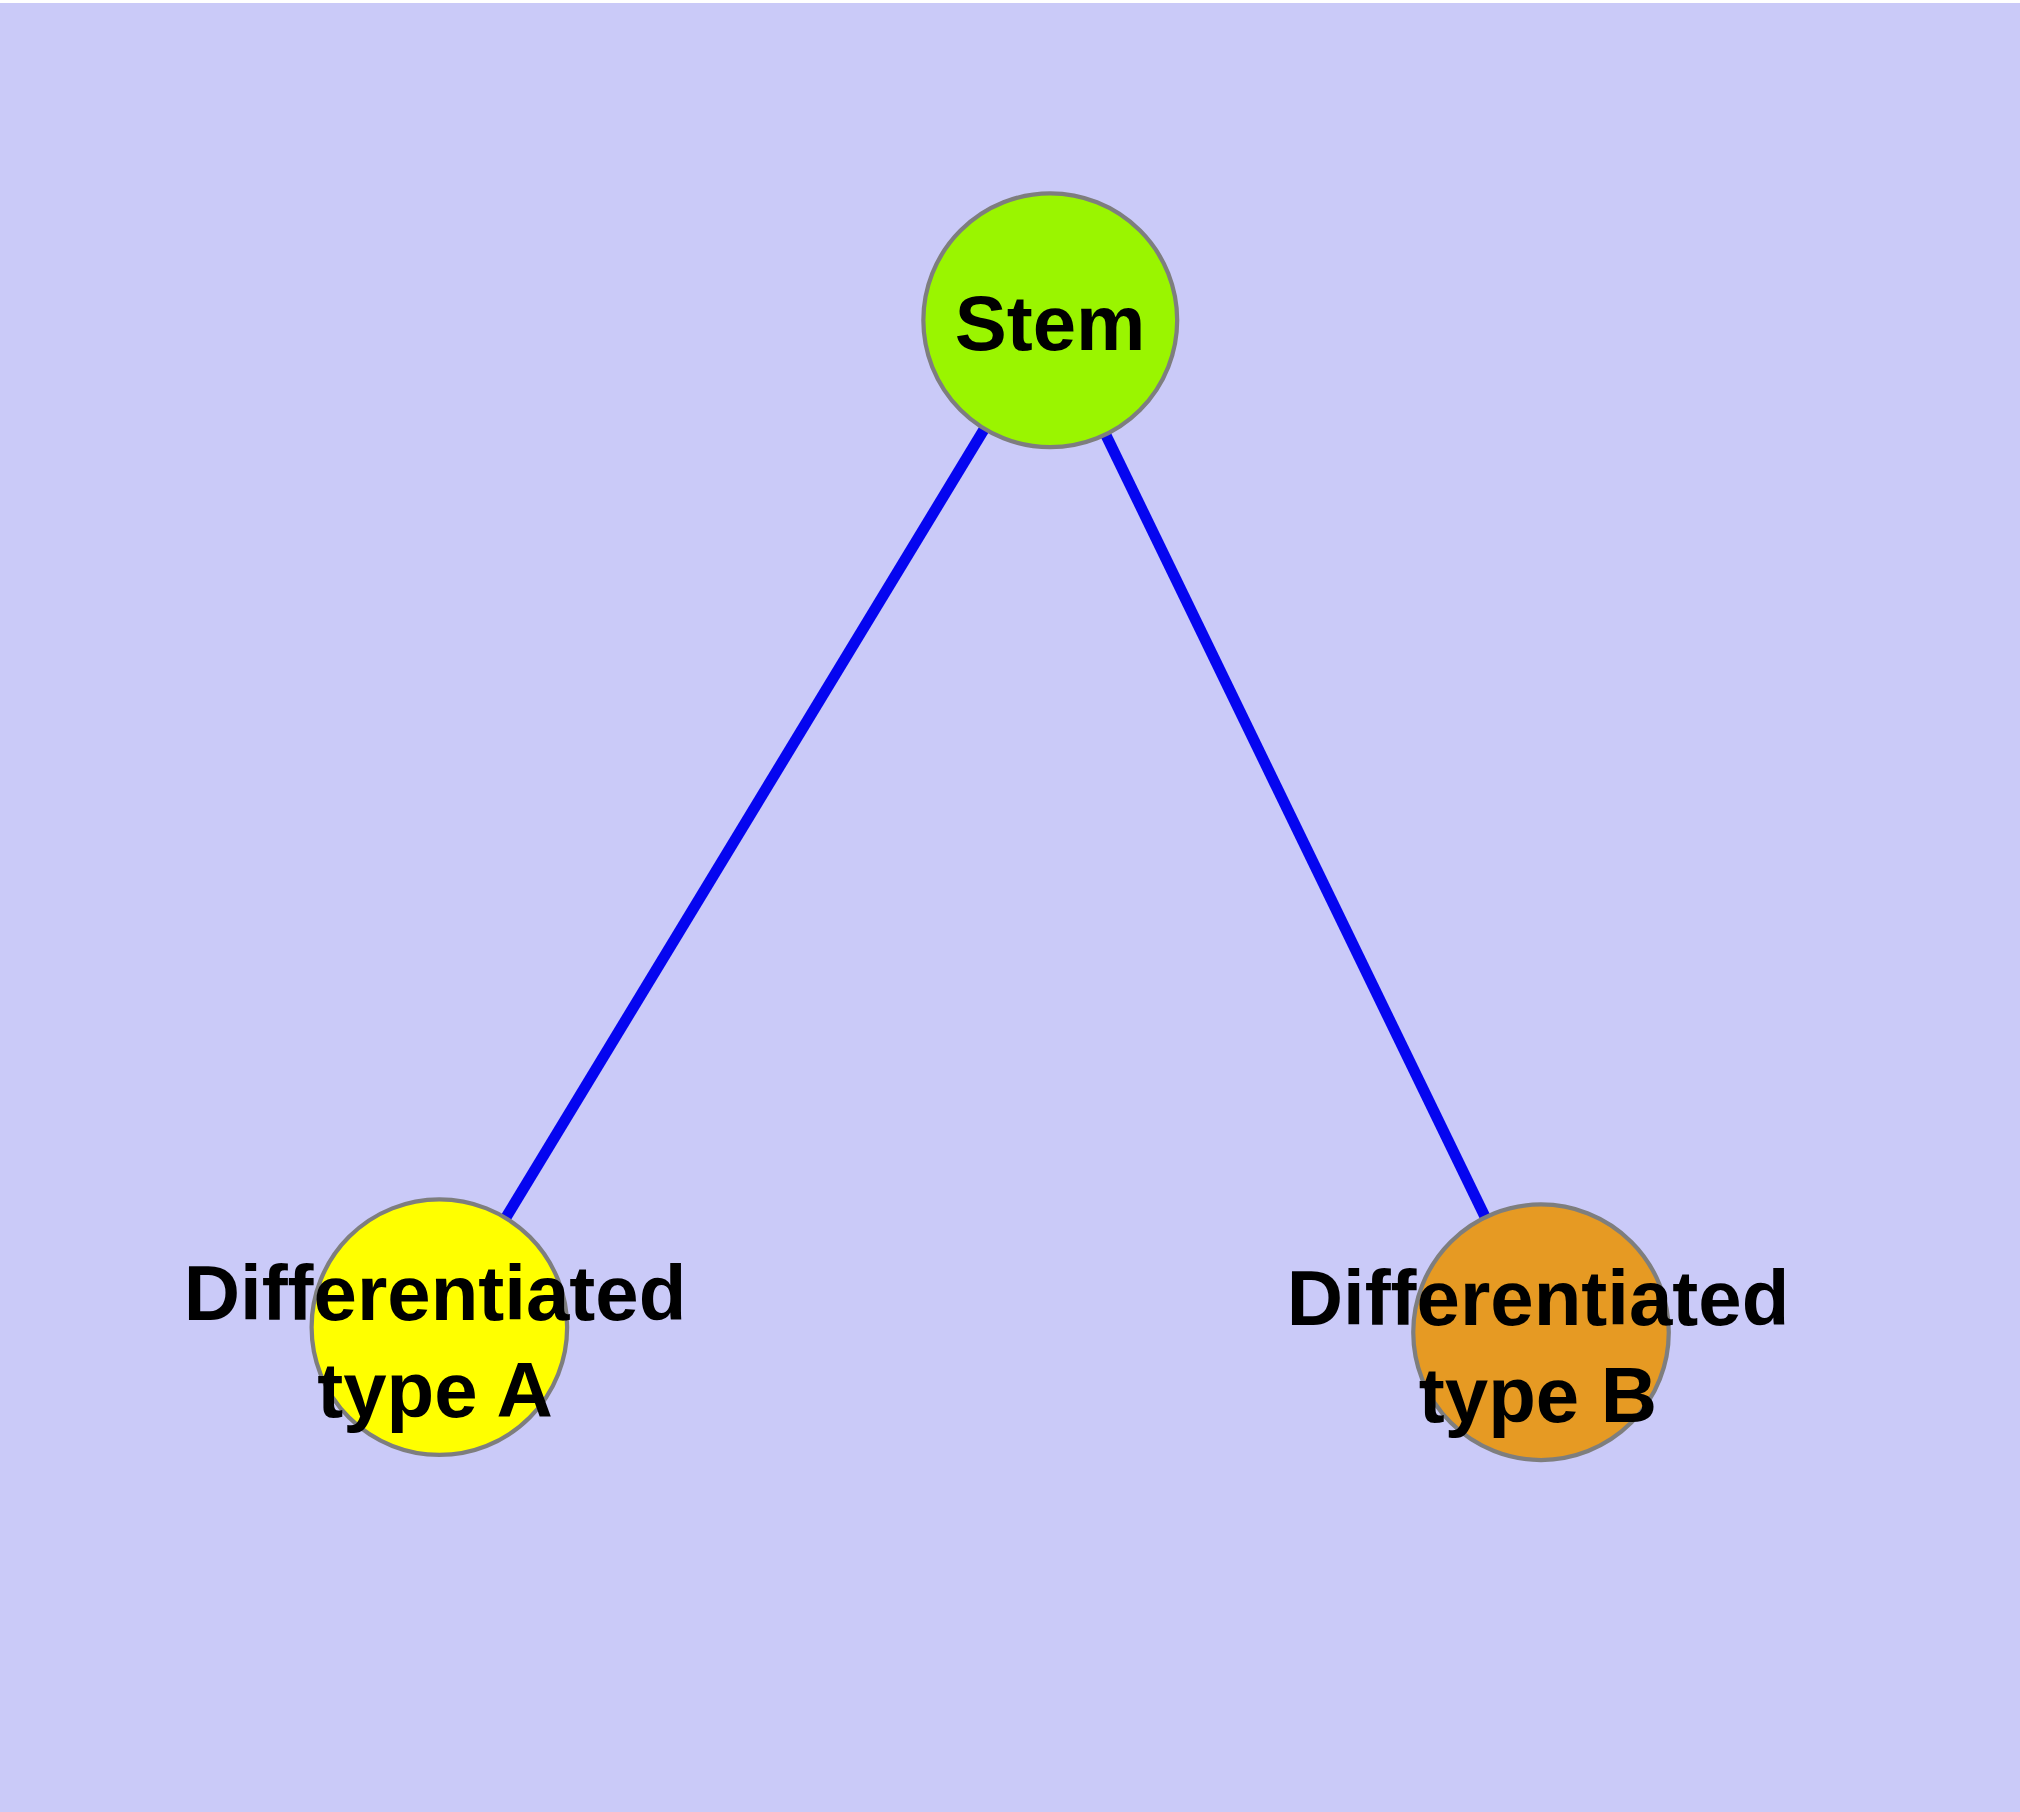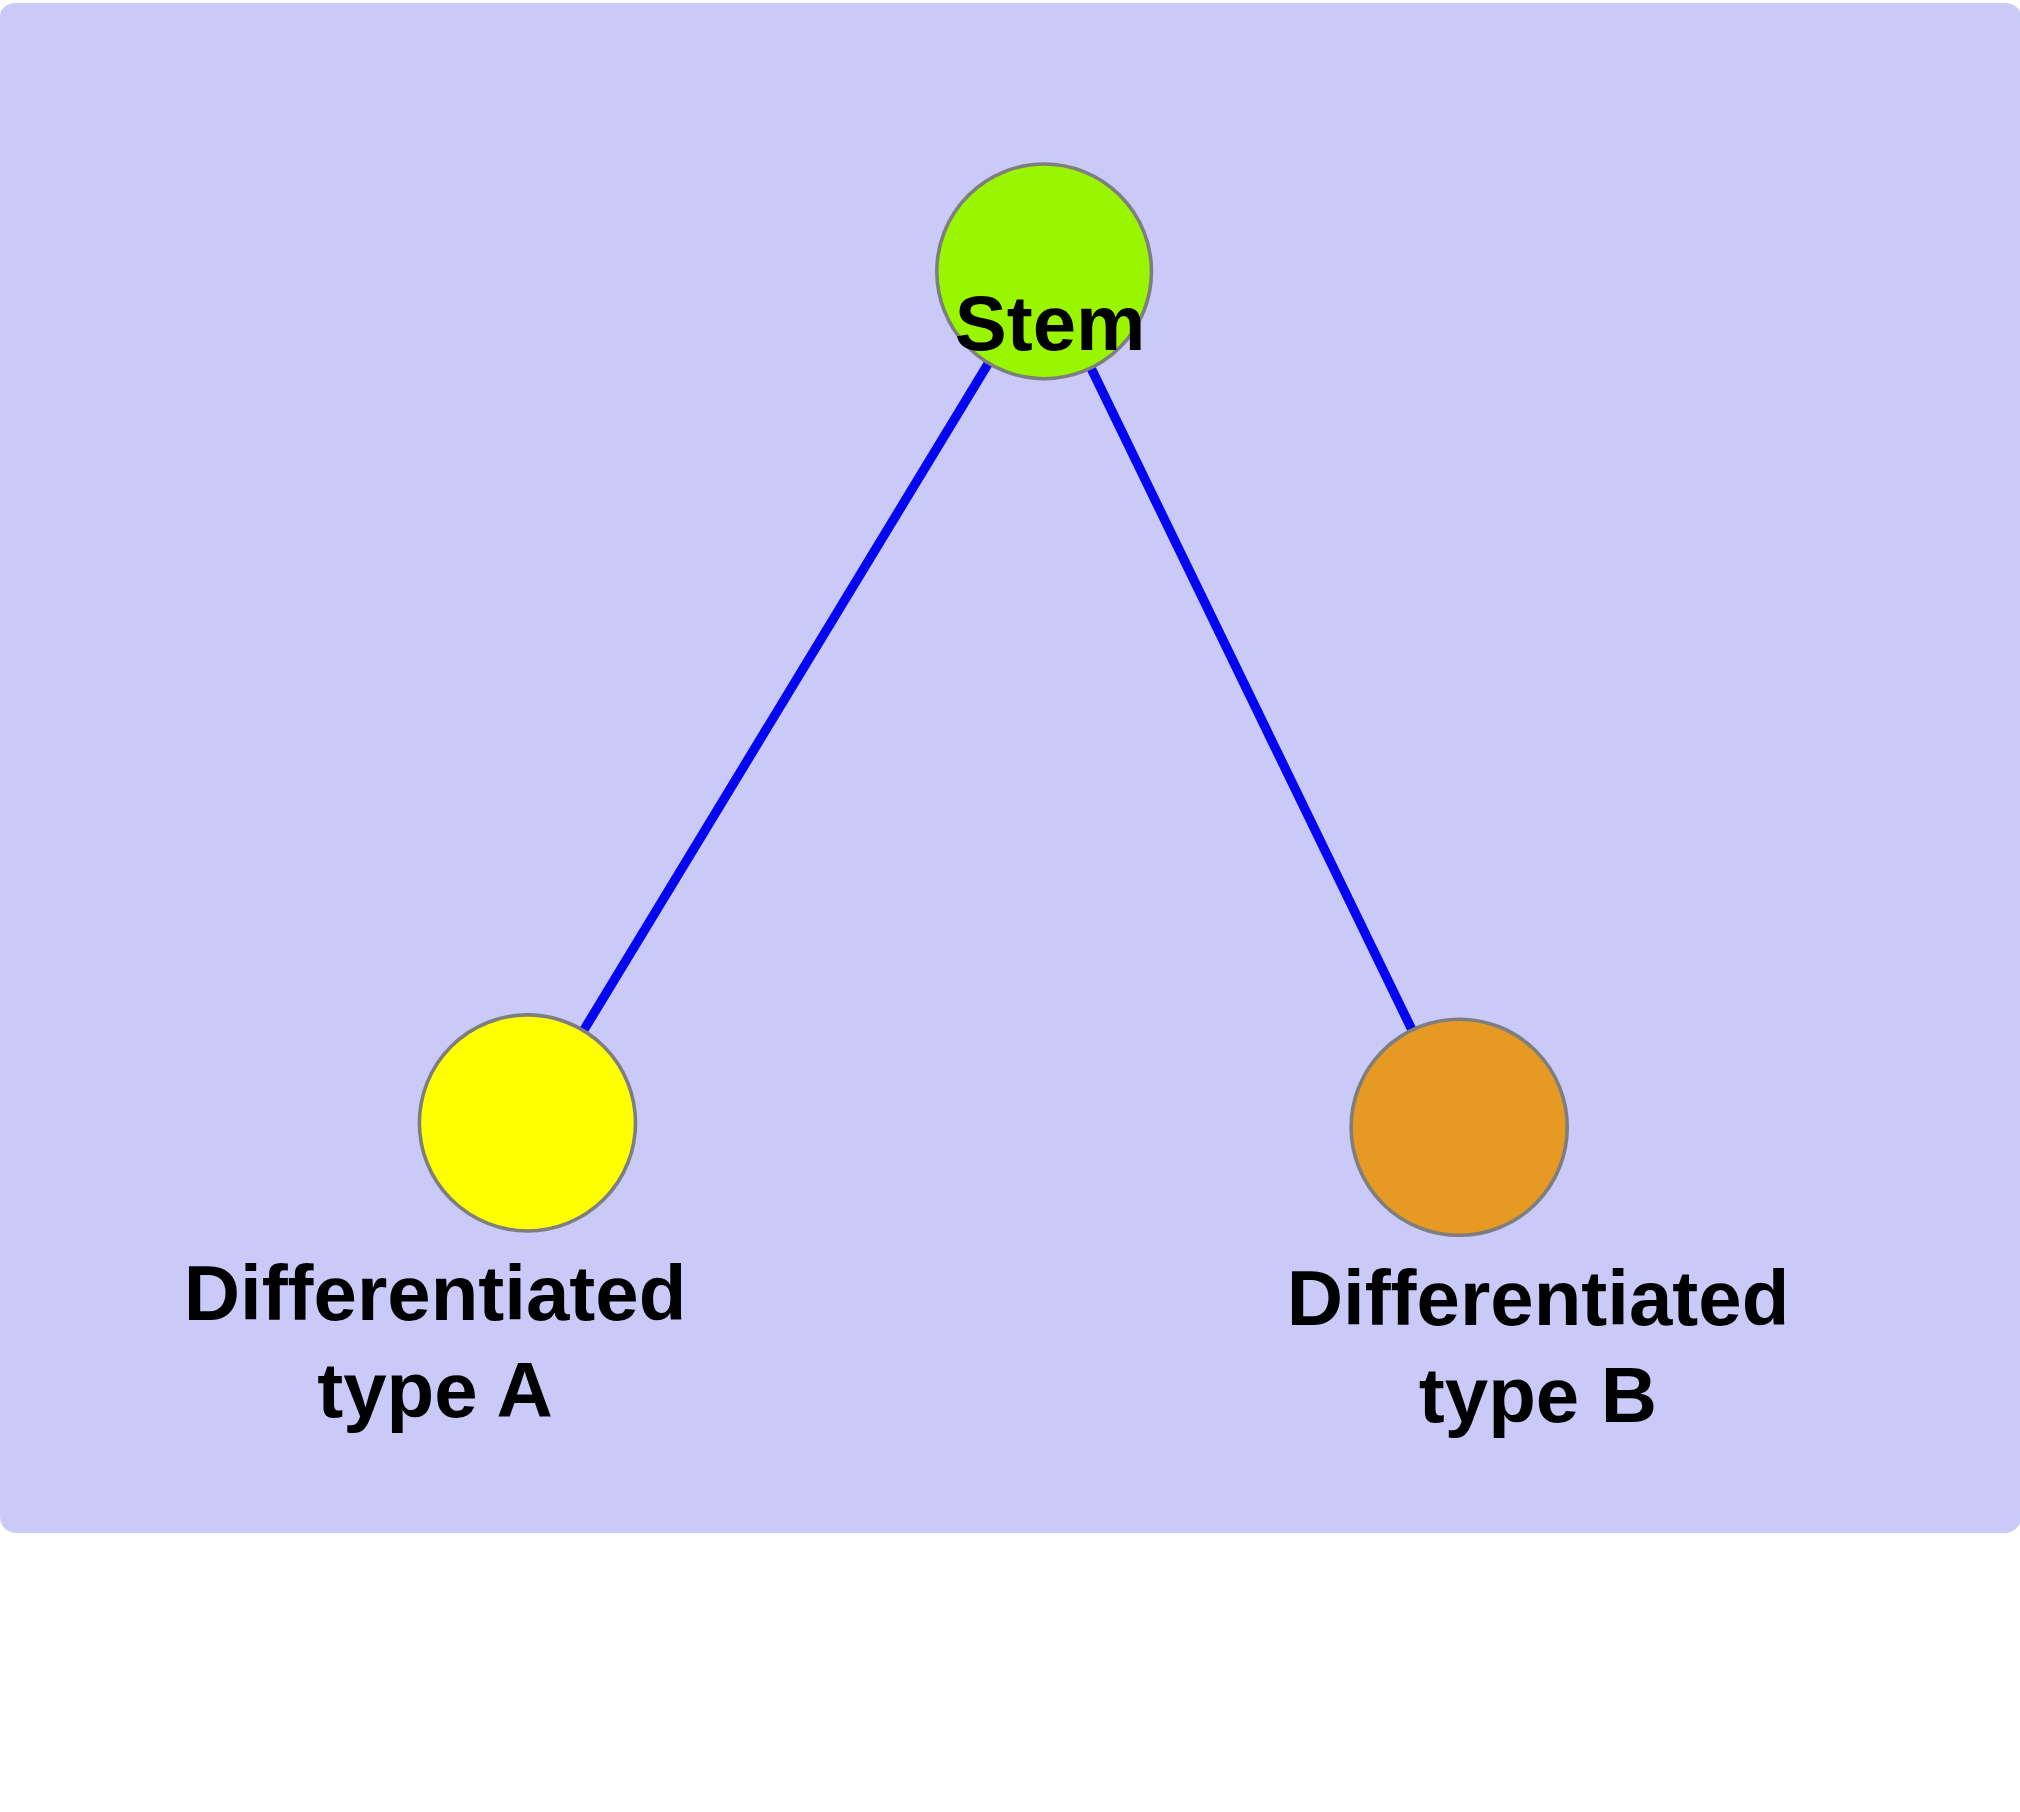--- a/index.html
+++ b/index.html
@@ -3,25 +3,24 @@
 <meta charset="utf-8">
 <style>
   html, body {
     margin: 0;
     padding: 0;
     background: #ffffff;
   }
   .stage {
     position: relative;
     width: 2021px;
-    height: 1533px;
+    height: 1812px;
     box-sizing: border-box;
     border-top: 3.4px solid #ffffff;
     overflow: hidden;
-    border-radius: 16px;
   }
   .graph {
     position: absolute;
     left: 0;
     top: 0;
     width: 100%;
     height: 100%;
     display: block;
   }
   .edge {

